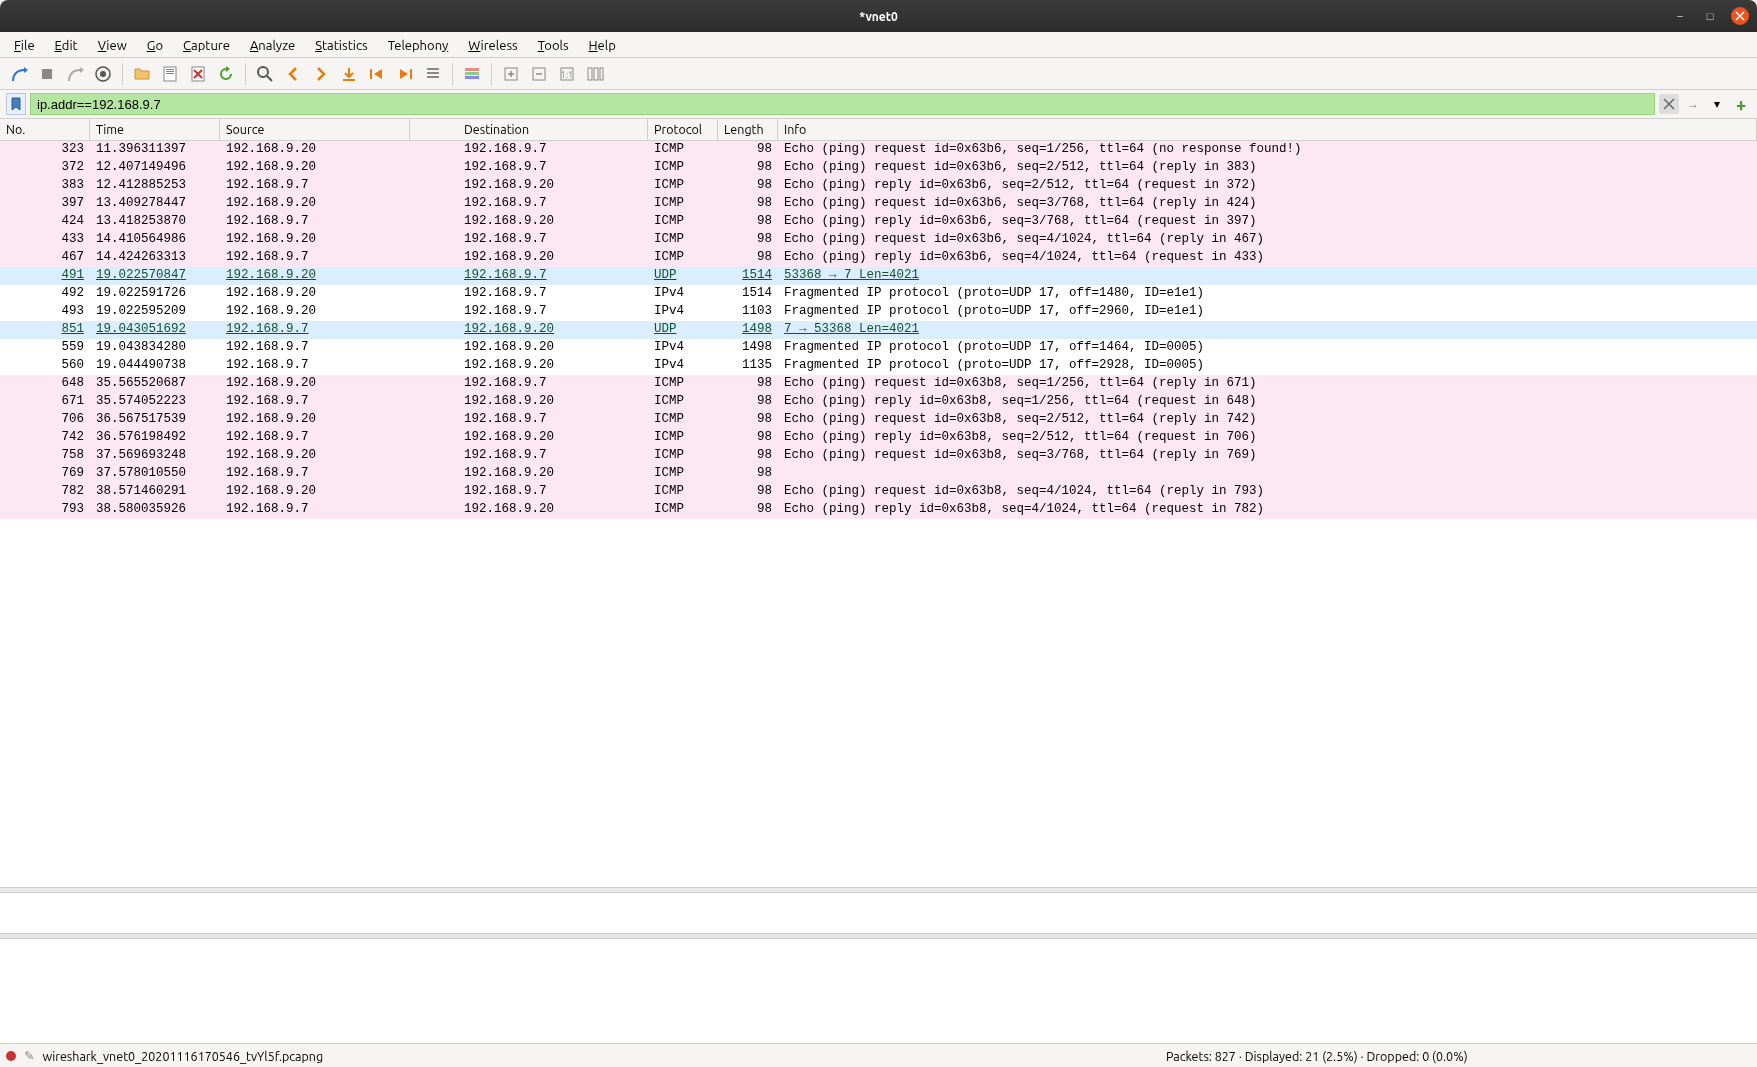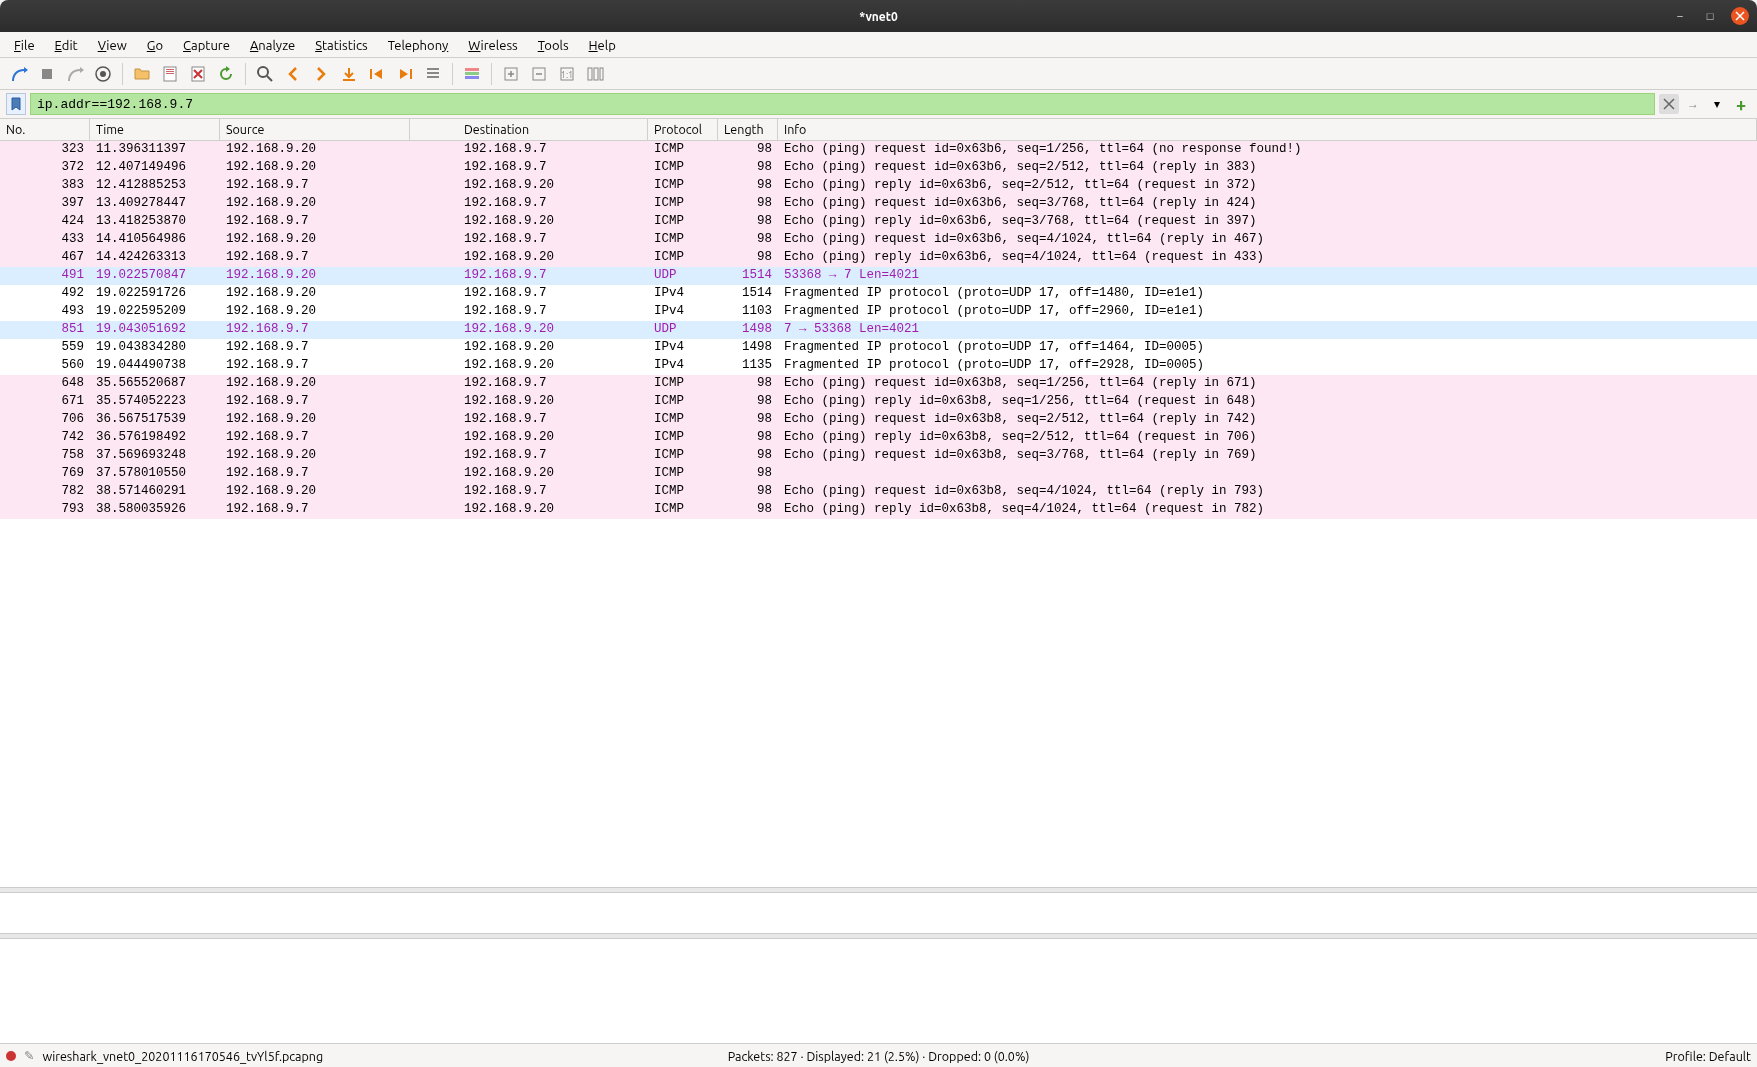--- a/index.html
+++ b/index.html
@@ -90,21 +90,21 @@
   border: 1px solid #b8c8d8;
   background: #e8f0ff;
   cursor: pointer;
 }
 .filter-input {
   flex: 1;
   height: 22px;
   border: 1px solid #9ad47a;
   background: #b5e6a1;
   padding: 0 6px;
-  font-family: Liberation Mono, monospace;
+  font-family: Liberation Sans, sans-serif;
   font-size: 13px;
   outline: none;
 }
 .filter-clear, .filter-apply, .filter-dd, .filter-add {
   width: 20px; height: 20px;
   display: flex; align-items: center; justify-content: center;
   cursor: pointer;
   font-size: 12px;
 }
 .filter-clear { background: #ddd; border-radius: 2px; }
@@ -144,21 +144,21 @@
 .col-no { width: 90px; text-align: right; }
 .plist-header .col-no { text-align: left; }
 .col-time { width: 130px; }
 .col-src { width: 190px; }
 .col-dst { width: 190px; margin-left: 48px; }
 .col-proto { width: 70px; }
 .col-len { width: 60px; text-align: right; }
 .plist-header .col-len { text-align: left; }
 .col-info { flex: 1; padding-left: 6px; }
 .row-pink { background: #fde7f3; color: #000; }
-.row-blue { background: #daeeff; color: #a21caf; }
+.row-blue { background: #daeeff; color: #14532d; text-decoration: underline; }
 .row-white { background: #ffffff; color: #000; }
 .pane-sep {
   height: 6px;
   background: #e8e8e8;
   border-top: 1px solid #ccc;
   border-bottom: 1px solid #ccc;
   cursor: row-resize;
 }
 .detail-pane, .bytes-pane {
   background: #fff;
@@ -562,14 +562,13 @@
 <div class="pane-sep"></div>
 <div class="bytes-pane"></div>
 
 <div class="statusbar">
   <div class="status-left">
     <span class="status-dot"></span>
     <span class="status-pencil">✎</span>
     <span>wireshark_vnet0_20201116170546_tvYl5f.pcapng</span>
   </div>
   <div class="status-mid">Packets: 827 · Displayed: 21 (2.5%) · Dropped: 0 (0.0%)</div>
-  <div class="status-right">Profile: Default</div>
 </div>
 
 </body></html>

